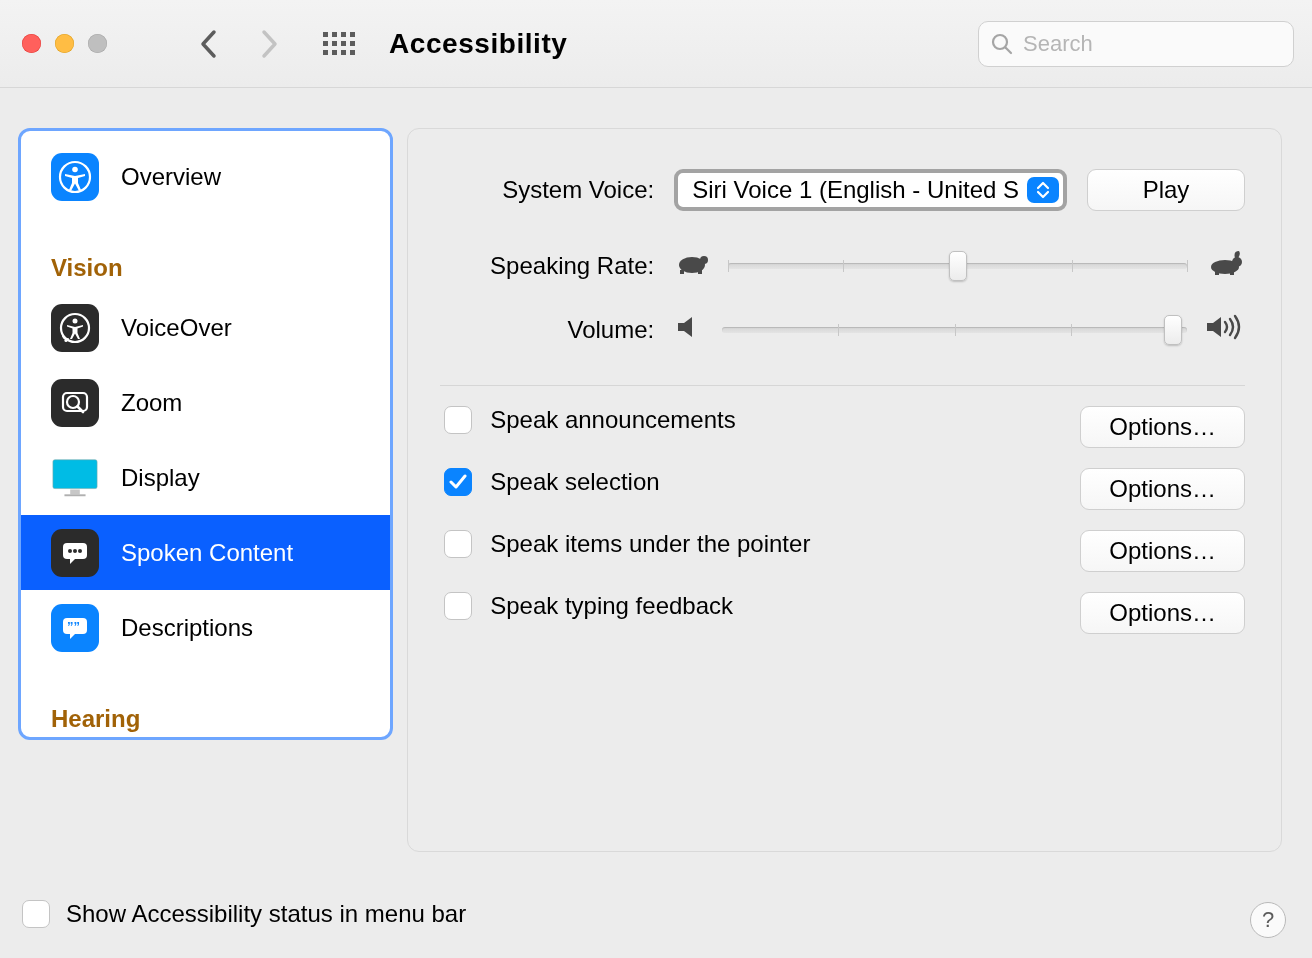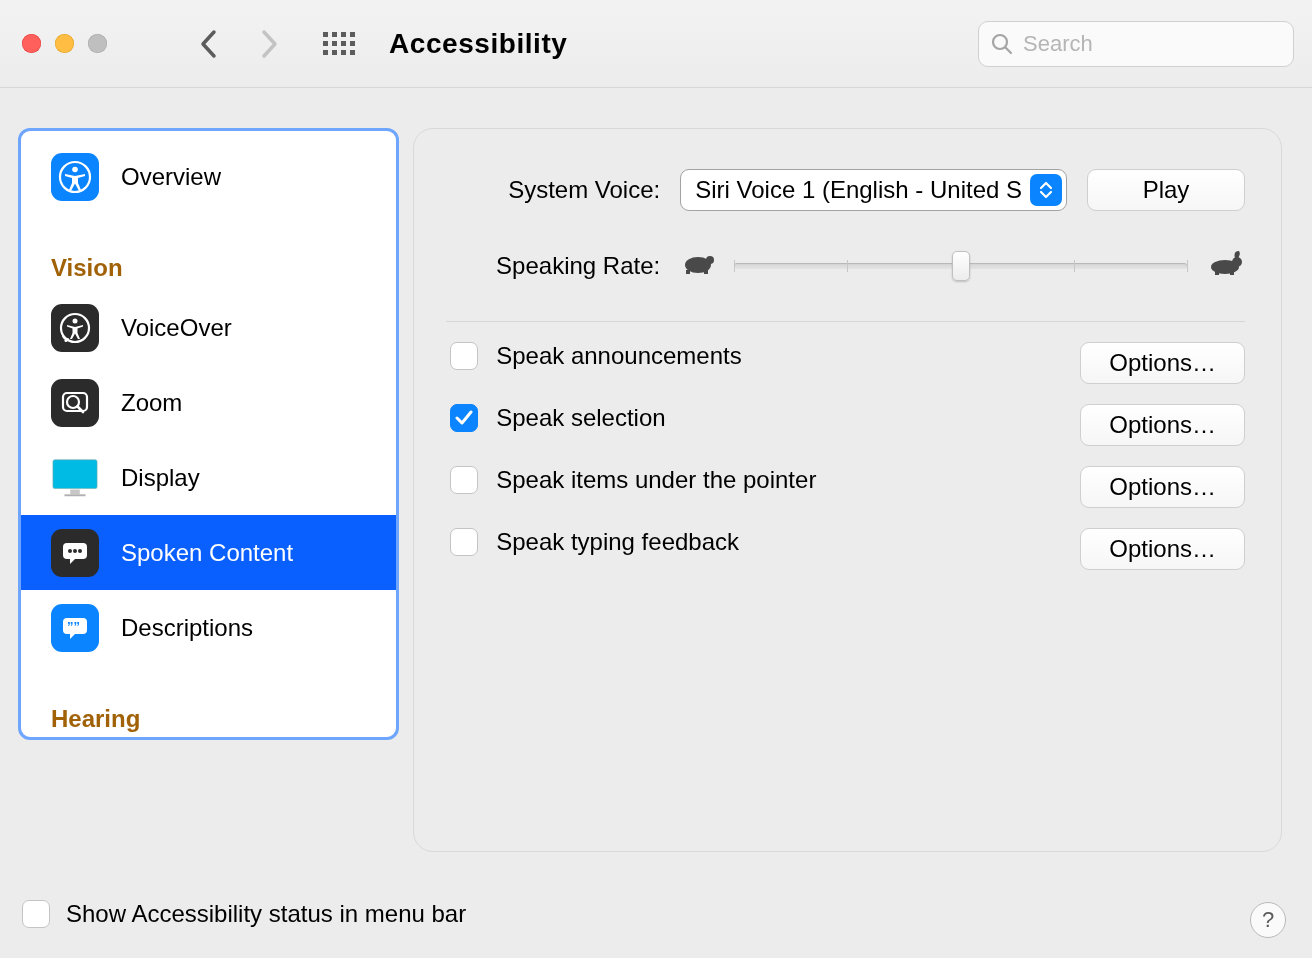--- a/index.html
+++ b/index.html
@@ -31,25 +31,25 @@
   .search input{border:0;outline:0;background:transparent;font-size:22px;color:#ef4444;width:100%}
   .search input::placeholder{color:#b5b5b5}
   .content{display:flex;height:760px;padding:40px 0 0 18px;}
   .sidebar{width:388px;height:612px;border:3px solid #6ea6ff;border-radius:12px;background:#fff;overflow:hidden;}
   .sidebar-inner{height:100%;overflow:hidden}
   .sb-item{height:75px;display:flex;align-items:center;padding-left:30px;gap:22px;font-size:24px}
   .sb-item.selected{background:#0a60ff;color:#fff}
   .sb-section{padding:40px 0 8px 30px;color:#a16207;font-size:24px;font-weight:600}
   .sb-section:first-child{padding-top:12px}
   .sb-icon{width:48px;height:48px;border-radius:11px;display:flex;align-items:center;justify-content:center;flex:none}
-  .main{flex:1;margin:0 30px 0 14px;height:724px;border:1px solid #d9d9d9;border-radius:20px;background:#ececec;padding:34px 36px 0 36px;display:flex;flex-direction:column}
+  .main{flex:1;margin:0 30px 0 14px;height:724px;border:1px solid #d9d9d9;border-radius:12px;background:#ececec;padding:34px 36px 0 36px;display:flex;flex-direction:column}
   .ctrl-row{display:flex;align-items:center;height:54px;gap:20px}
   .ctrl-row + .ctrl-row{margin-top:10px}
   .ctrl-label{width:210px;text-align:right;font-size:24px}
-  .popup{flex:1;height:42px;border:1px solid #a3a3a3;border-radius:9px;background:#fff;display:flex;align-items:center;padding:0 44px 0 14px;font-size:24px;position:relative;overflow:hidden;white-space:nowrap}
+  .popup{flex:1;height:42px;border:4px solid #a3a3a3;border-radius:9px;background:#fff;display:flex;align-items:center;padding:0 44px 0 14px;font-size:24px;position:relative;overflow:hidden;white-space:nowrap}
   .popup-chevs{position:absolute;right:4px;top:4px;bottom:4px;width:32px;background:#0a84ff;border-radius:7px;display:flex;flex-direction:column;align-items:center;justify-content:center;gap:0}
   .btn{height:42px;border:1px solid #cfcfcf;border-radius:9px;background:linear-gradient(#fff,#f6f6f6);font-size:24px;padding:0 28px;display:flex;align-items:center;justify-content:center;min-width:128px}
   .slider-box{flex:1;display:flex;align-items:center;gap:18px}
   .slider-trk{flex:1;height:6px;border-radius:4px;background:linear-gradient(to bottom,#d5d5d5,#e4e4e4);box-shadow:inset 0 1px 1px rgba(0,0,0,.15);position:relative}
   .slider-trk .tick{position:absolute;top:-3px;width:1px;height:12px;background:#c7c7c7}
   .slider-thumb{position:absolute;top:-12px;width:18px;height:30px;border-radius:5px;background:linear-gradient(#fff,#ececec);border:1px solid #c0c0c0;box-shadow:0 1px 2px rgba(0,0,0,.2)}
   .divider{height:0;border-top:1px solid #d6d6d6;margin:28px 0 20px -4px}
   .chk-row{display:flex;align-items:flex-start;height:62px;gap:18px}
   .chk{width:28px;height:28px;border:1px solid #c4c4c4;border-radius:7px;background:#fff;display:flex;align-items:center;justify-content:center}
   .chk.on{background:#0a84ff;border-color:#0a84ff}
@@ -250,20 +250,40 @@
         <span><svg width="40" height="26" viewBox="0 0 40 26">
               <ellipse cx="20" cy="17" rx="14" ry="7" fill="#494949"></ellipse>
               <circle cx="32" cy="12" r="5" fill="#494949"></circle>
               <path d="M30 8 q-2 -7 4 -7 q2 3 -1 7" fill="#494949"></path>
               <rect x="10" y="21" width="4" height="4" fill="#494949"></rect>
               <rect x="25" y="21" width="4" height="4" fill="#494949"></rect>
             </svg></span>
       </div>
     </div>
 
+    <div class="ctrl-row" style="margin-top:10px">
+      <div class="ctrl-label">Volume:</div>
+      <div class="slider-box">
+        <span><svg width="30" height="24" viewBox="0 0 30 24">
+              <polygon points="4,8 10,8 18,2 18,22 10,16 4,16" fill="#494949"></polygon>
+            </svg></span>
+        <div class="slider-trk">
+          <span class="tick" style="left:25%"></span>
+            <span class="tick" style="left:50%"></span>
+            <span class="tick" style="left:75%"></span>
+          <div class="slider-thumb" style="left:calc(97% - 9px)"></div>
+        </div>
+        <span><svg width="40" height="26" viewBox="0 0 40 26">
+              <polygon points="2,9 8,9 16,3 16,23 8,17 2,17" fill="#494949"></polygon>
+              <path d="M20 8 q4 5 0 10" stroke="#494949" stroke-width="2.4" fill="none" stroke-linecap="round"></path>
+              <path d="M25 5 q6 8 0 16" stroke="#494949" stroke-width="2.4" fill="none" stroke-linecap="round"></path>
+              <path d="M30 2 q8 11 0 22" stroke="#494949" stroke-width="2.4" fill="none" stroke-linecap="round"></path>
+            </svg></span>
+      </div>
+    </div>
 
     <div class="divider"></div>
 
     <div class="chk-row">
       <div class="chk"></div>
       <div class="chk-label">Speak announcements</div>
       <div class="btn">
           <span>Options…</span>
         </div>
     </div>

